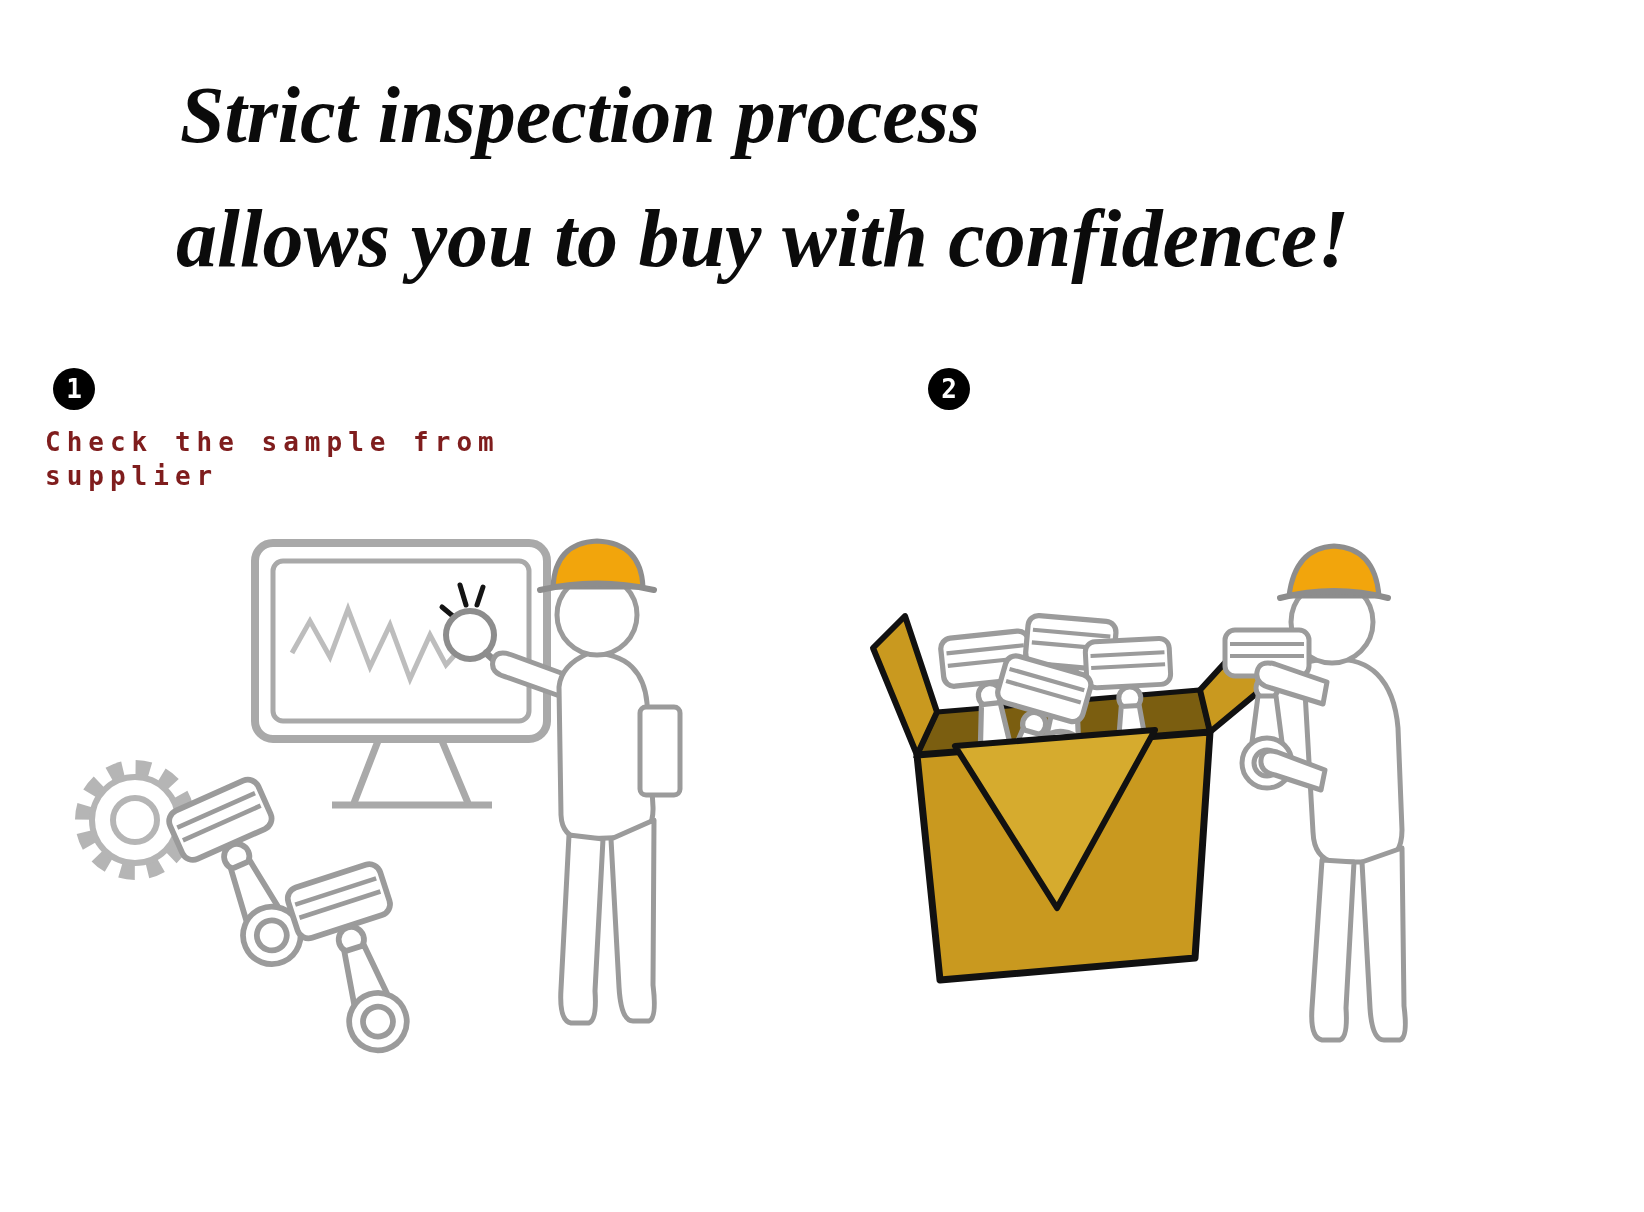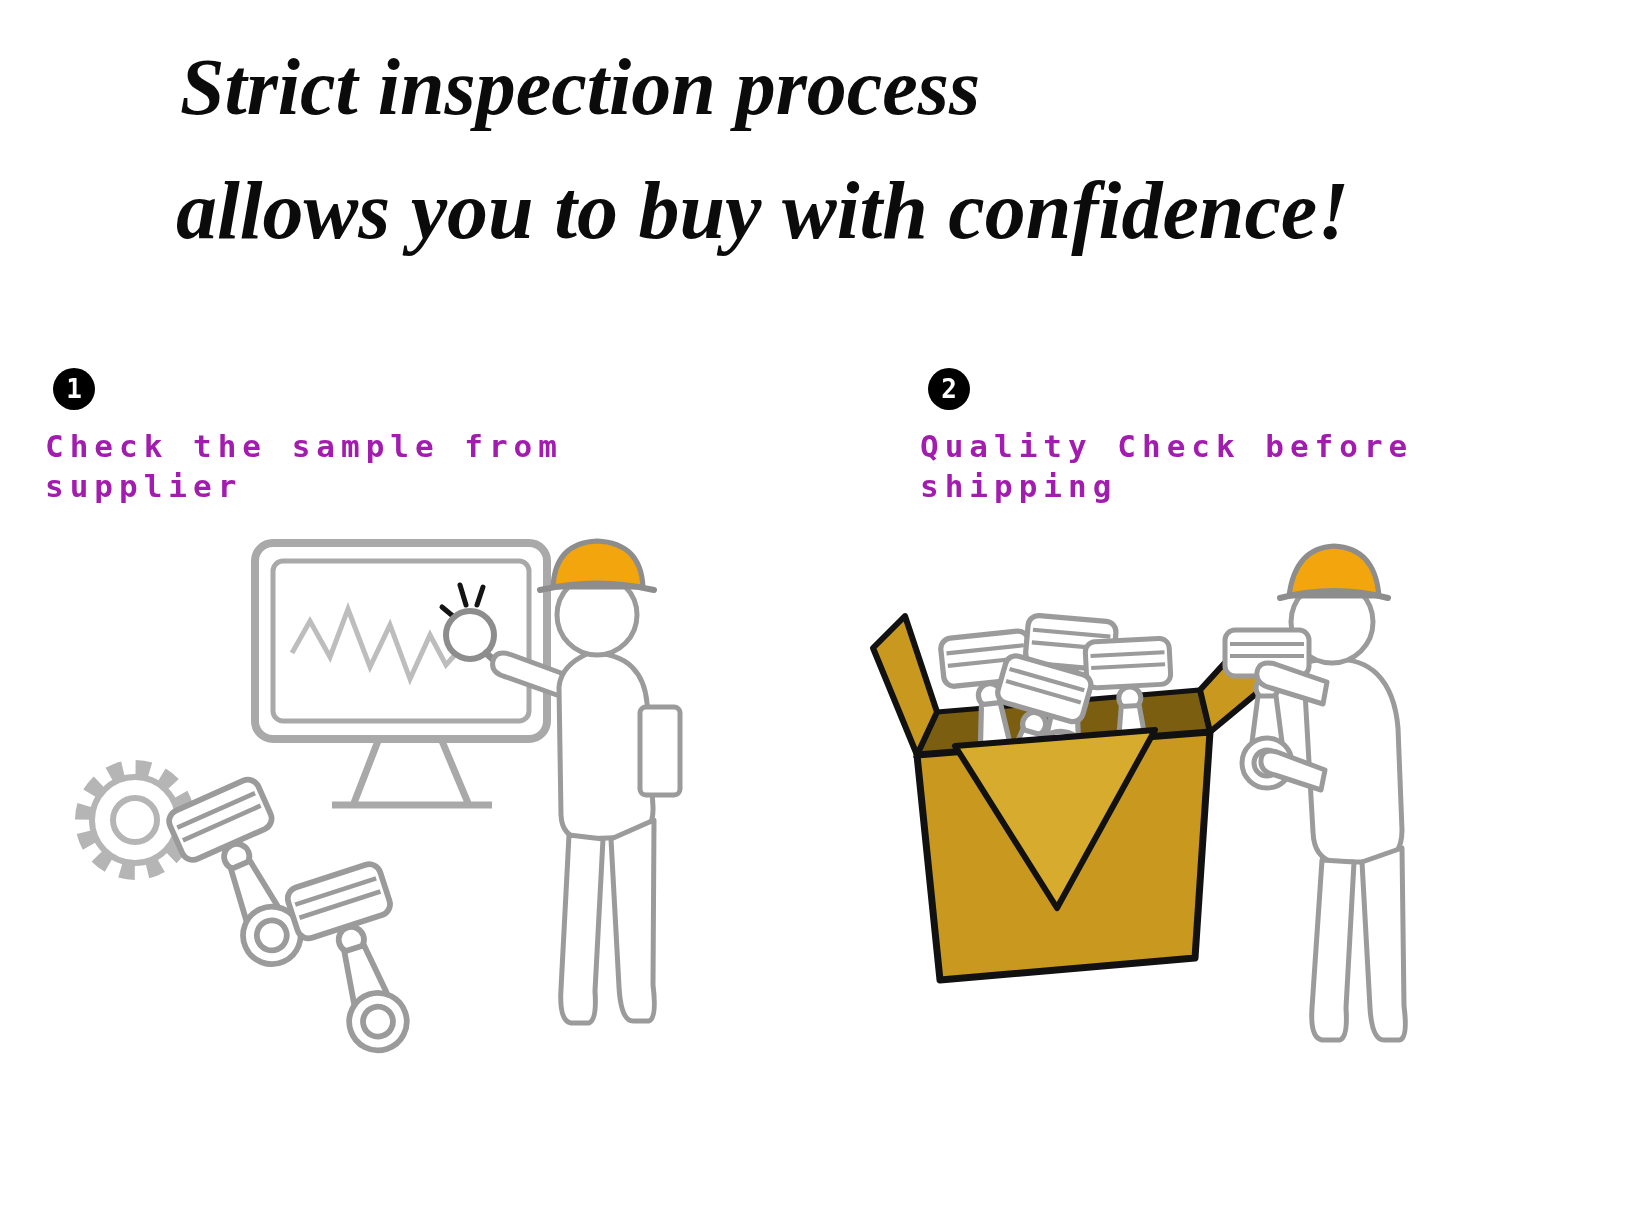--- a/index.html
+++ b/index.html
@@ -11,20 +11,21 @@
     font-family:"Liberation Sans", sans-serif;
     color:#0a0a0a;
   }
   .title-line {
     position:absolute;
     font-family:"Liberation Serif", serif;
     font-style:italic;
     font-weight:700;
     color:#0b0b0b;
     white-space:nowrap;
+    margin-top:28px;
   }
   #title-line-1 { left:180px; top:42px;  font-size:80px; }
   #title-line-2 { left:176px; top:164px; font-size:82px; }
 
   .step { position:absolute; }
   #step1 { left:45px;  top:368px; width:660px; }
   #step2 { left:920px; top:368px; width:560px; }
 
   .badge {
     width:42px; height:42px;
@@ -33,46 +34,44 @@
     background:#000;
     color:#fff;
     display:flex; align-items:center; justify-content:center;
     font-family:"DejaVu Sans Mono", monospace;
     font-size:26px; font-weight:bold;
   }
   .step-label {
     margin-top:16px;
     font-family:"DejaVu Sans Mono", monospace;
     font-weight:bold;
-    font-size:31px;
+    font-size:26px;
     letter-spacing:6px;
     line-height:1.3;
     white-space:pre-line;
-    color:#a21caf;
+    color:#7f1d1d;
   }
   .illus { position:absolute; }
   #illus-left  { left:40px;  top:515px; }
   #illus-right { left:855px; top:530px; }
 </style>
 </head>
 <body>
 
 <div class="title-line" id="title-line-1">Strict inspection process</div>
 <div class="title-line" id="title-line-2">allows you to buy with confidence!</div>
 
 <div class="step" id="step1">
   <div class="badge">1</div>
   <div class="step-label">Check the sample from
 supplier</div>
 </div>
 
 <div class="step" id="step2">
   <div class="badge">2</div>
-  <div class="step-label">Quality Check before
-shipping</div>
 </div>
 
 <svg class="illus" id="illus-left" width="690" height="660" viewBox="0 0 690 660">
   <defs>
     <g id="piston">
       <rect x="8" y="4" width="84" height="46" rx="10" fill="#fff" stroke="#9b9b9b" stroke-width="5"></rect>
       <line x1="13" y1="18" x2="87" y2="18" stroke="#9b9b9b" stroke-width="4"></line>
       <line x1="13" y1="30" x2="87" y2="30" stroke="#9b9b9b" stroke-width="4"></line>
       <circle cx="50" cy="62" r="11" fill="#fff" stroke="#9b9b9b" stroke-width="5"></circle>
       <path d="M41,70 L35,116 L65,116 L59,70 Z" fill="#fff" stroke="#9b9b9b" stroke-width="5" stroke-linejoin="round"></path>

